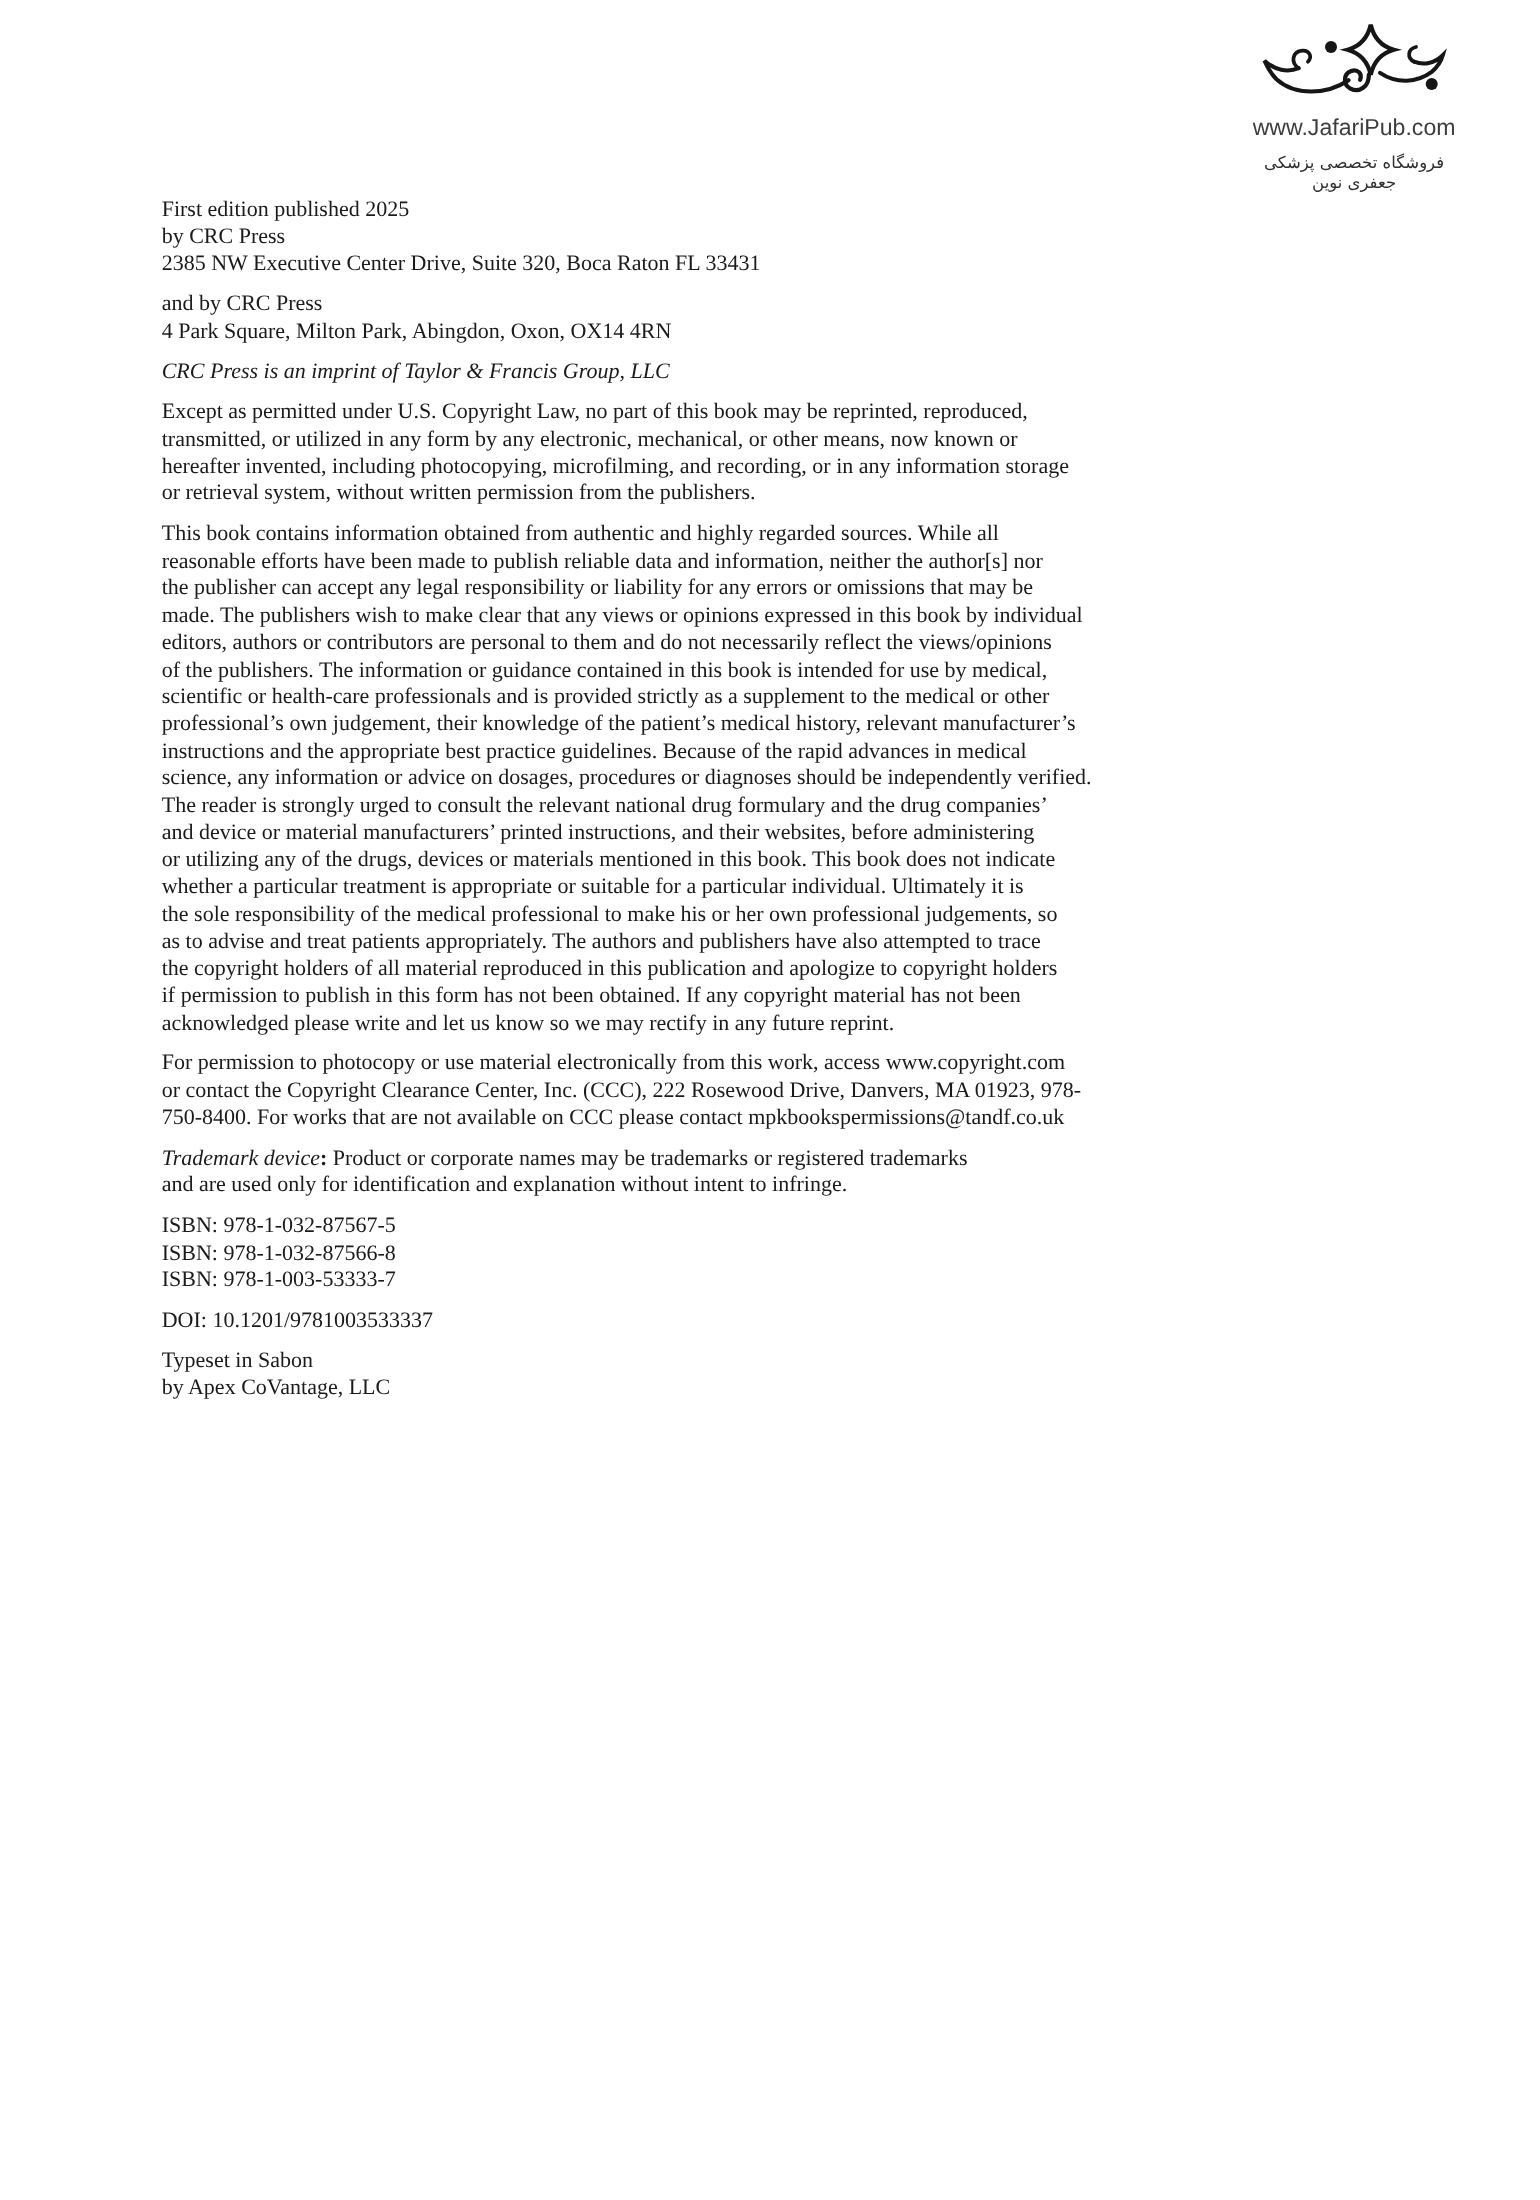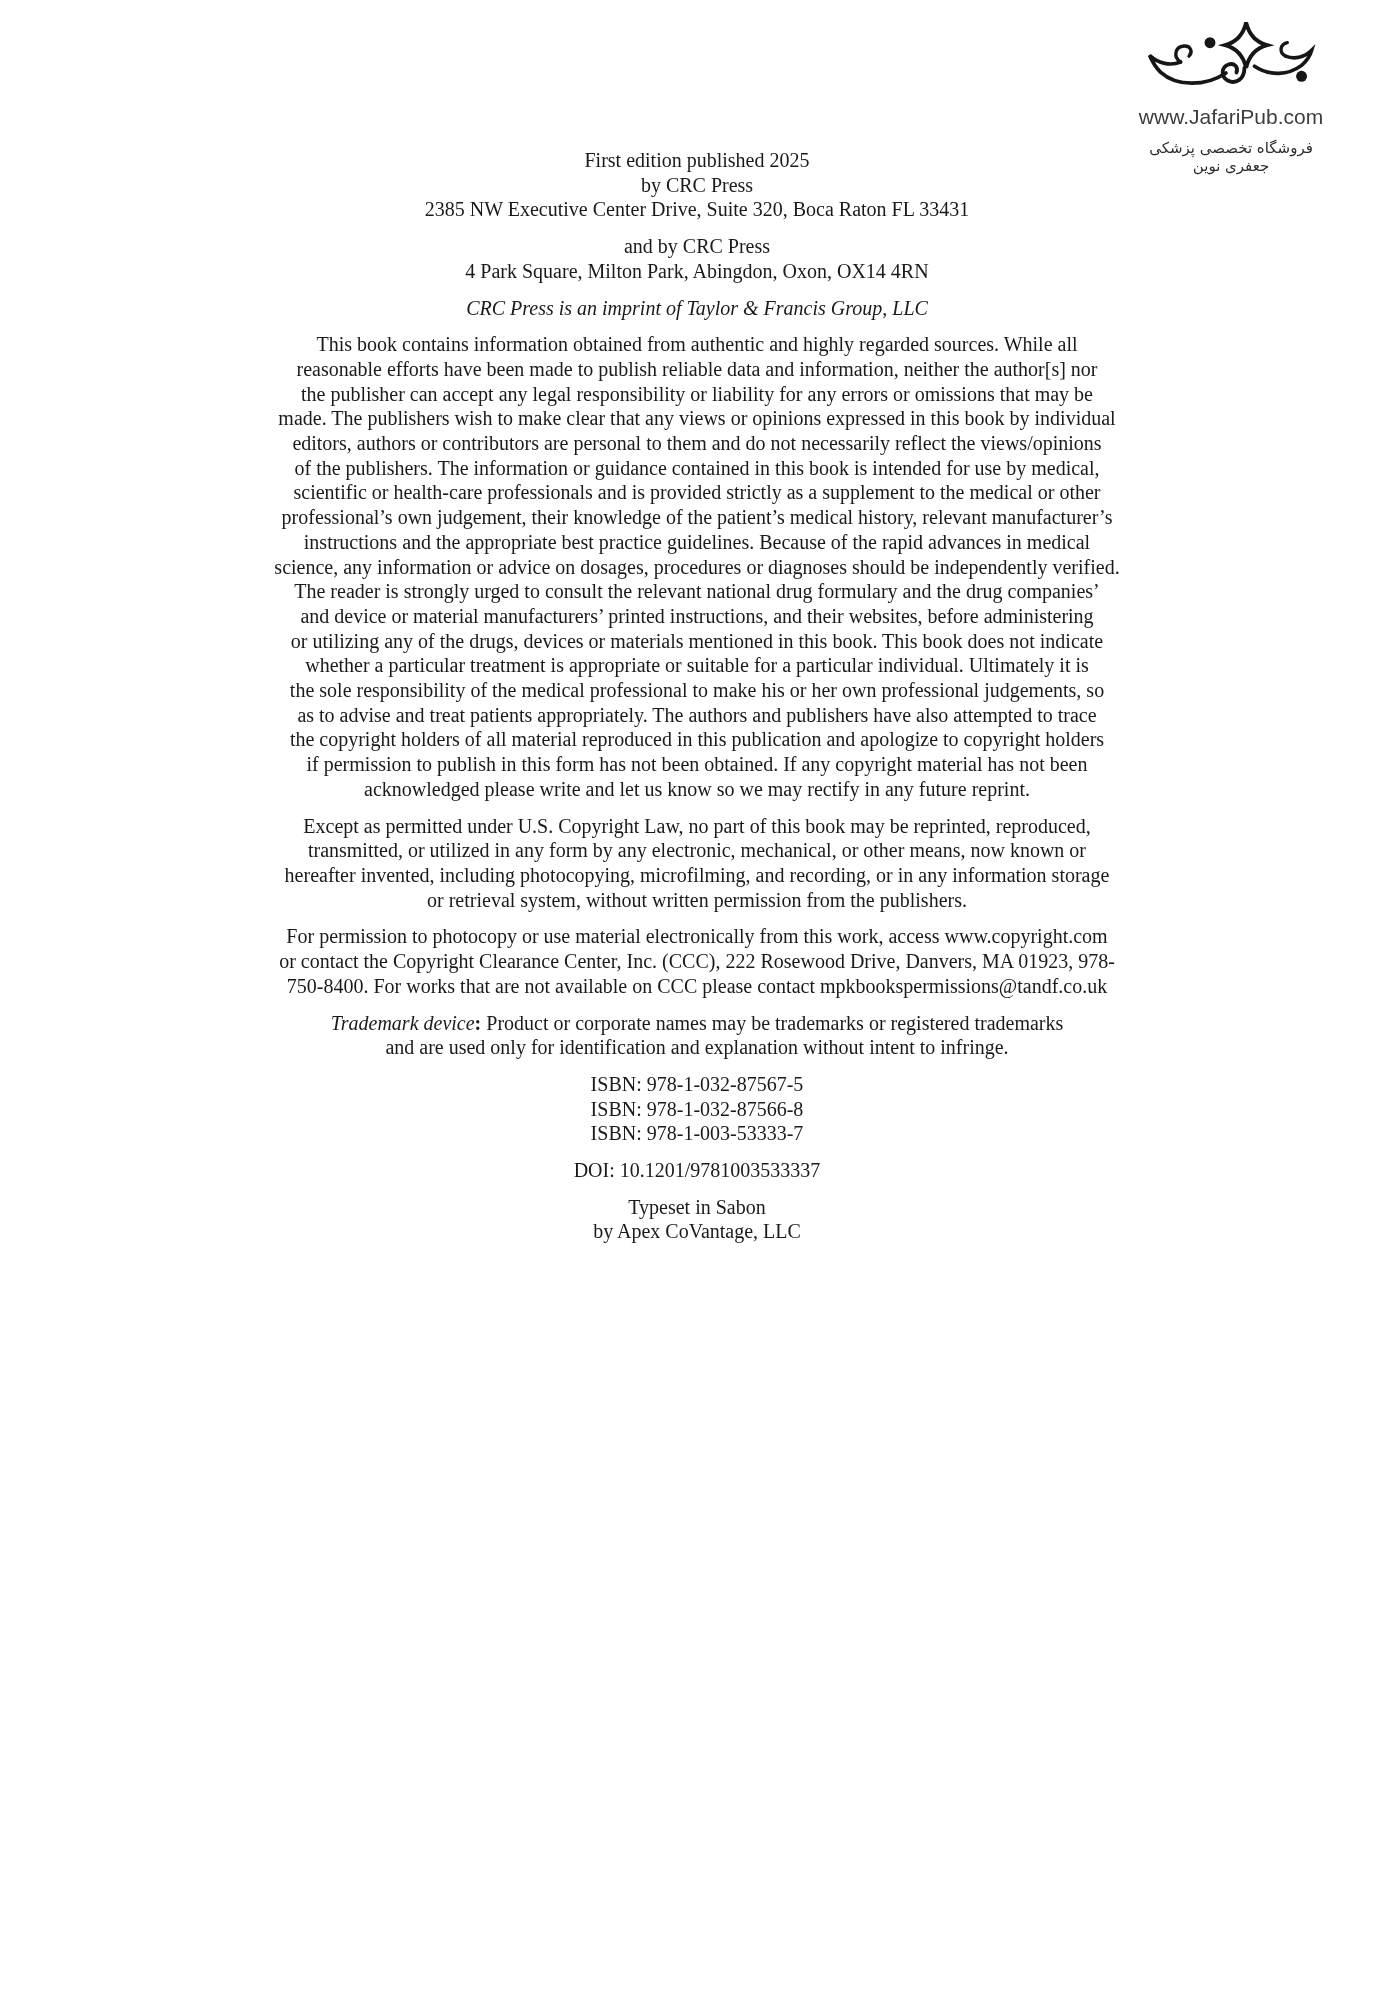--- a/index.html
+++ b/index.html
@@ -46,27 +46,26 @@
     font-family: "DejaVu Sans", sans-serif;
     font-size: 15px;
     line-height: 18px;
     color: #2e2e2e;
     direction: rtl;
   }
   
   .content {
     position: absolute;
     left: 147px;
-    top: 148px;
+    top: 178px;
     width: 1100px;
     font-family: "Liberation Serif", "DejaVu Serif", serif;
     font-size: 20px;
     line-height: 24.7px;
     color: #1a1a1a;
-    text-align: center;
   }
   .content p {
     margin: 0 0 12px 0;
     white-space: pre-line;
   }
   .italic { font-style: italic; }
   .tm-lead { font-style: italic; }
   .tm-colon { font-weight: bold; }
 </style>
 </head>
@@ -96,43 +95,43 @@
     <div class="stamp-fa" dir="rtl">فروشگاه تخصصی پزشکی جعفری نوین</div>
   </div>
 
   <main class="content">
     <p>First edition published 2025
 by CRC Press
 2385 NW Executive Center Drive, Suite 320, Boca Raton FL 33431</p>
     <p>and by CRC Press
 4 Park Square, Milton Park, Abingdon, Oxon, OX14 4RN</p>
     <p class="italic">CRC Press is an imprint of Taylor &amp; Francis Group, LLC</p>
+    <p>Except as permitted under U.S. Copyright Law, no part of this book may be reprinted, reproduced,
+transmitted, or utilized in any form by any electronic, mechanical, or other means, now known or
+hereafter invented, including photocopying, microfilming, and recording, or in any information storage
+or retrieval system, without written permission from the publishers.</p>
     <p>This book contains information obtained from authentic and highly regarded sources. While all
 reasonable efforts have been made to publish reliable data and information, neither the author[s] nor
 the publisher can accept any legal responsibility or liability for any errors or omissions that may be
 made. The publishers wish to make clear that any views or opinions expressed in this book by individual
 editors, authors or contributors are personal to them and do not necessarily reflect the views/opinions
 of the publishers. The information or guidance contained in this book is intended for use by medical,
 scientific or health-care professionals and is provided strictly as a supplement to the medical or other
 professional’s own judgement, their knowledge of the patient’s medical history, relevant manufacturer’s
 instructions and the appropriate best practice guidelines. Because of the rapid advances in medical
 science, any information or advice on dosages, procedures or diagnoses should be independently verified.
 The reader is strongly urged to consult the relevant national drug formulary and the drug companies’
 and device or material manufacturers’ printed instructions, and their websites, before administering
 or utilizing any of the drugs, devices or materials mentioned in this book. This book does not indicate
 whether a particular treatment is appropriate or suitable for a particular individual. Ultimately it is
 the sole responsibility of the medical professional to make his or her own professional judgements, so
 as to advise and treat patients appropriately. The authors and publishers have also attempted to trace
 the copyright holders of all material reproduced in this publication and apologize to copyright holders
 if permission to publish in this form has not been obtained. If any copyright material has not been
 acknowledged please write and let us know so we may rectify in any future reprint.</p>
-    <p>Except as permitted under U.S. Copyright Law, no part of this book may be reprinted, reproduced,
-transmitted, or utilized in any form by any electronic, mechanical, or other means, now known or
-hereafter invented, including photocopying, microfilming, and recording, or in any information storage
-or retrieval system, without written permission from the publishers.</p>
     <p>For permission to photocopy or use material electronically from this work, access www.copyright.com
 or contact the Copyright Clearance Center, Inc. (CCC), 222 Rosewood Drive, Danvers, MA 01923, 978-
 750-8400. For works that are not available on CCC please contact mpkbookspermissions@tandf.co.uk</p>
     <p><span class="tm-lead">Trademark device</span><span class="tm-colon">:</span><span> Product or corporate names may be trademarks or registered trademarks
 and are used only for identification and explanation without intent to infringe.</span></p>
     <p>ISBN: 978-1-032-87567-5
 ISBN: 978-1-032-87566-8
 ISBN: 978-1-003-53333-7</p>
     <p>DOI: 10.1201/9781003533337</p>
     <p>Typeset in Sabon

